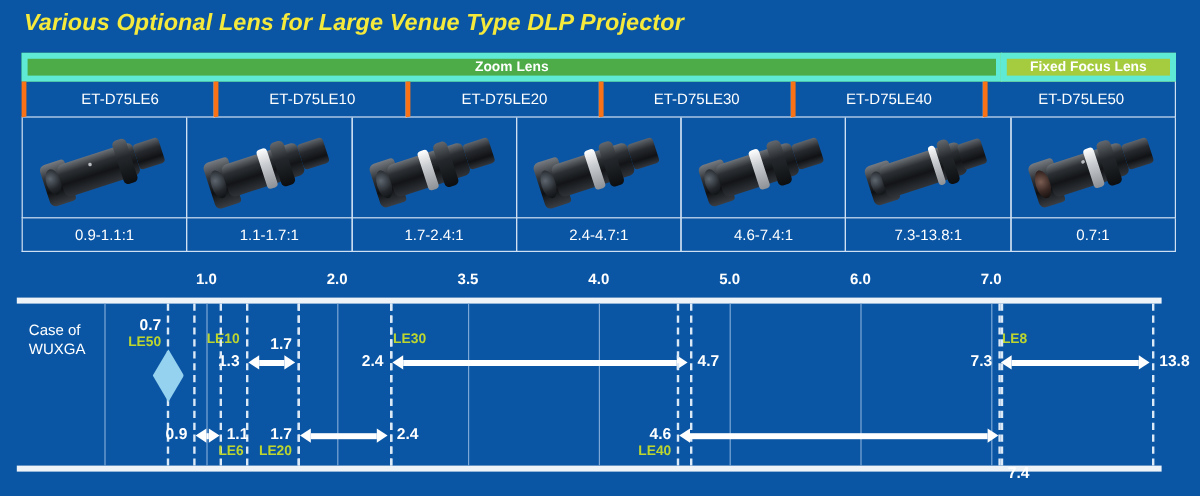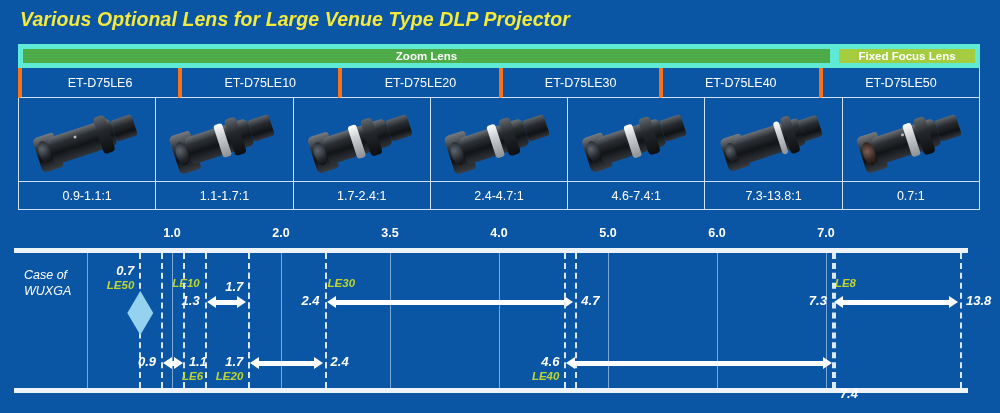--- a/index.html
+++ b/index.html
@@ -129,21 +129,21 @@
   .axis .tick {
     position: absolute; top: 0;
     transform: translateX(-50%);
     color: #ffffff; font-size: 12.5px; font-weight: bold;
   }
 
   
   .chart {
     position: absolute;
     left: 14px; top: 248px;
-    width: 954px; height: 145px; font-style: italic;
+    width: 954px; height: 145px;
   }
   .chart .bar-top, .chart .bar-bottom {
     position: absolute; left: 0; width: 954px; height: 5px;
     background: #eef3f8;
   }
   .chart .bar-top { top: 0; }
   .chart .bar-bottom { top: 140px; }
 
   .chart .field {
     position: absolute; left: 0; top: 5px;

